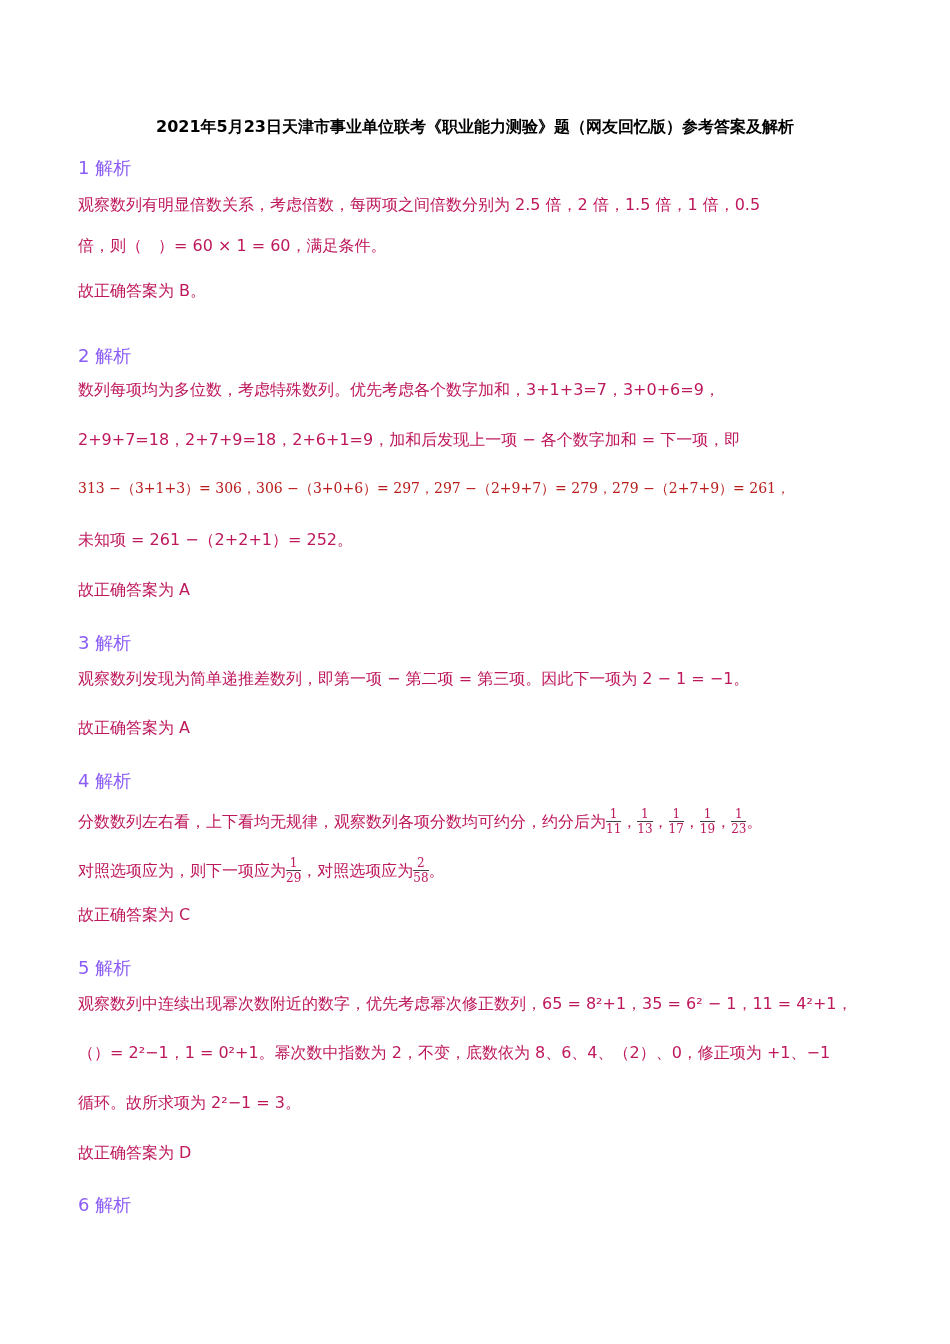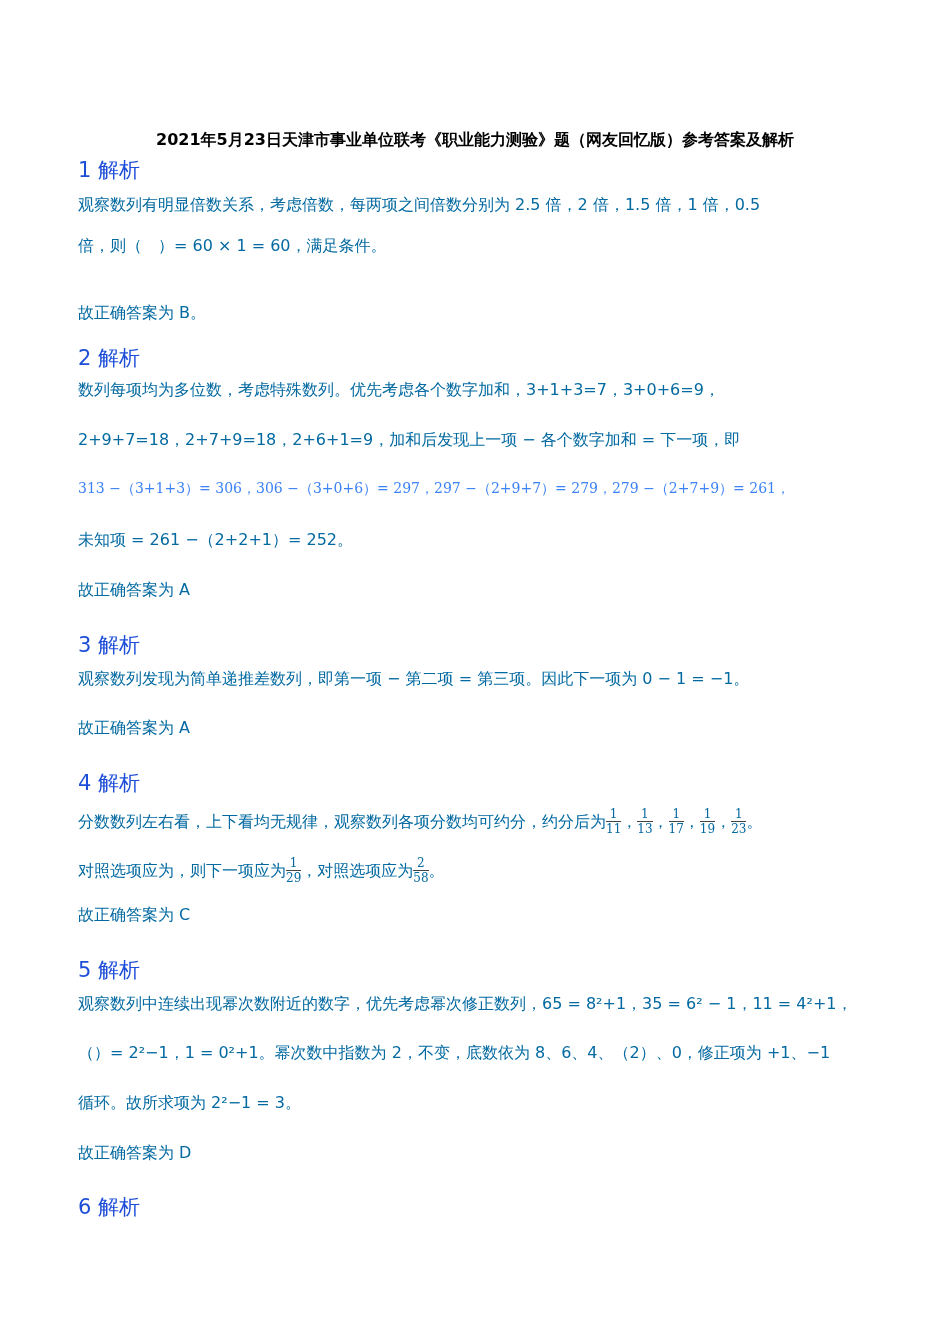--- a/index.html
+++ b/index.html
@@ -1,45 +1,45 @@
 <!DOCTYPE html>
 <html><head>
 <meta charset="utf-8">
 <style>
   html, body { margin: 0; padding: 0; background: #ffffff; }
   body { width: 950px; height: 1344px; position: relative; overflow: hidden;
          font-family: "DejaVu Sans", "Liberation Sans", sans-serif; color: #333; }
-  .title { position: absolute; left: 0; right: 0; top: 130px; text-align: center;
+  .title { position: absolute; left: 0; right: 0; top: 117px; text-align: center;
            font-weight: bold; font-size: 16px; color: #000; }
-  .blk { position: absolute; left: 78px; font-size: 16px; color: #0369a1; white-space: nowrap; }
-  .head { color: #1d4ed8; font-size: 21px; }
-  .math { font-family: "DejaVu Serif", "Liberation Serif", serif; font-size: 13px; color: #3b82f6; }
+  .blk { position: absolute; left: 78px; font-size: 16px; color: #be185d; white-space: nowrap; }
+  .head { color: #8b5cf6; font-size: 18px; }
+  .math { font-family: "DejaVu Serif", "Liberation Serif", serif; font-size: 13px; color: #b91c1c; }
   .frac { display: inline-block; vertical-align: -6px; text-align: center; font-family: "DejaVu Serif", serif; font-size: 12px; line-height: 14px; }
   .frac .n { display: block; border-bottom: 1px solid #444; padding: 0 1px; }
   .frac .d { display: block; text-align: center; }
 </style>
 </head>
 <body>
 
 <div class="title">2021年5月23日天津市事业单位联考《职业能力测验》题（网友回忆版）参考答案及解析</div>
 
 <div class="blk head" style="top:156px">1 解析</div>
 <div class="blk" style="top:195px">观察数列有明显倍数关系，考虑倍数，每两项之间倍数分别为 2.5 倍，2 倍，1.5 倍，1 倍，0.5</div>
 <div class="blk" style="top:236px">倍，则（　）= 60 × 1 = 60，满足条件。</div>
-<div class="blk" style="top:303px">故正确答案为 B。</div>
+<div class="blk" style="top:281px">故正确答案为 B。</div>
 
 <div class="blk head" style="top:344px">2 解析</div>
 <div class="blk" style="top:380px">数列每项均为多位数，考虑特殊数列。优先考虑各个数字加和，3+1+3=7，3+0+6=9，</div>
 <div class="blk" style="top:430px">2+9+7=18，2+7+9=18，2+6+1=9，加和后发现上一项 − 各个数字加和 = 下一项，即</div>
 <div class="blk math" style="top:480px;font-size:14px">313 −（3+1+3）= 306，306 −（3+0+6）= 297，297 −（2+9+7）= 279，279 −（2+7+9）= 261，</div>
 <div class="blk" style="top:530px">未知项 = 261 −（2+2+1）= 252。</div>
 <div class="blk" style="top:580px">故正确答案为 A</div>
 
 <div class="blk head" style="top:631px">3 解析</div>
-<div class="blk" style="top:669px">观察数列发现为简单递推差数列，即第一项 − 第二项 = 第三项。因此下一项为 0 − 1 = −1。</div>
+<div class="blk" style="top:669px">观察数列发现为简单递推差数列，即第一项 − 第二项 = 第三项。因此下一项为 2 − 1 = −1。</div>
 <div class="blk" style="top:718px">故正确答案为 A</div>
 
 <div class="blk head" style="top:769px">4 解析</div>
 <div class="blk" style="top:807px">
   <span>分数数列左右看，上下看均无规律，观察数列各项分数均可约分，约分后为</span><span class="frac"><span class="n">1</span><span class="d">11</span></span>，<span class="frac"><span class="n">1</span><span class="d">13</span></span>，<span class="frac"><span class="n">1</span><span class="d">17</span></span>，<span class="frac"><span class="n">1</span><span class="d">19</span></span>，<span class="frac"><span class="n">1</span><span class="d">23</span></span>。
 </div>
 <div class="blk" style="top:856px">
   <span>对照选项应为，则下一项应为</span><span class="frac"><span class="n">1</span><span class="d">29</span></span><span>，对照选项应为</span><span class="frac"><span class="n">2</span><span class="d">58</span></span>。
 </div>
 <div class="blk" style="top:905px">故正确答案为 C</div>

